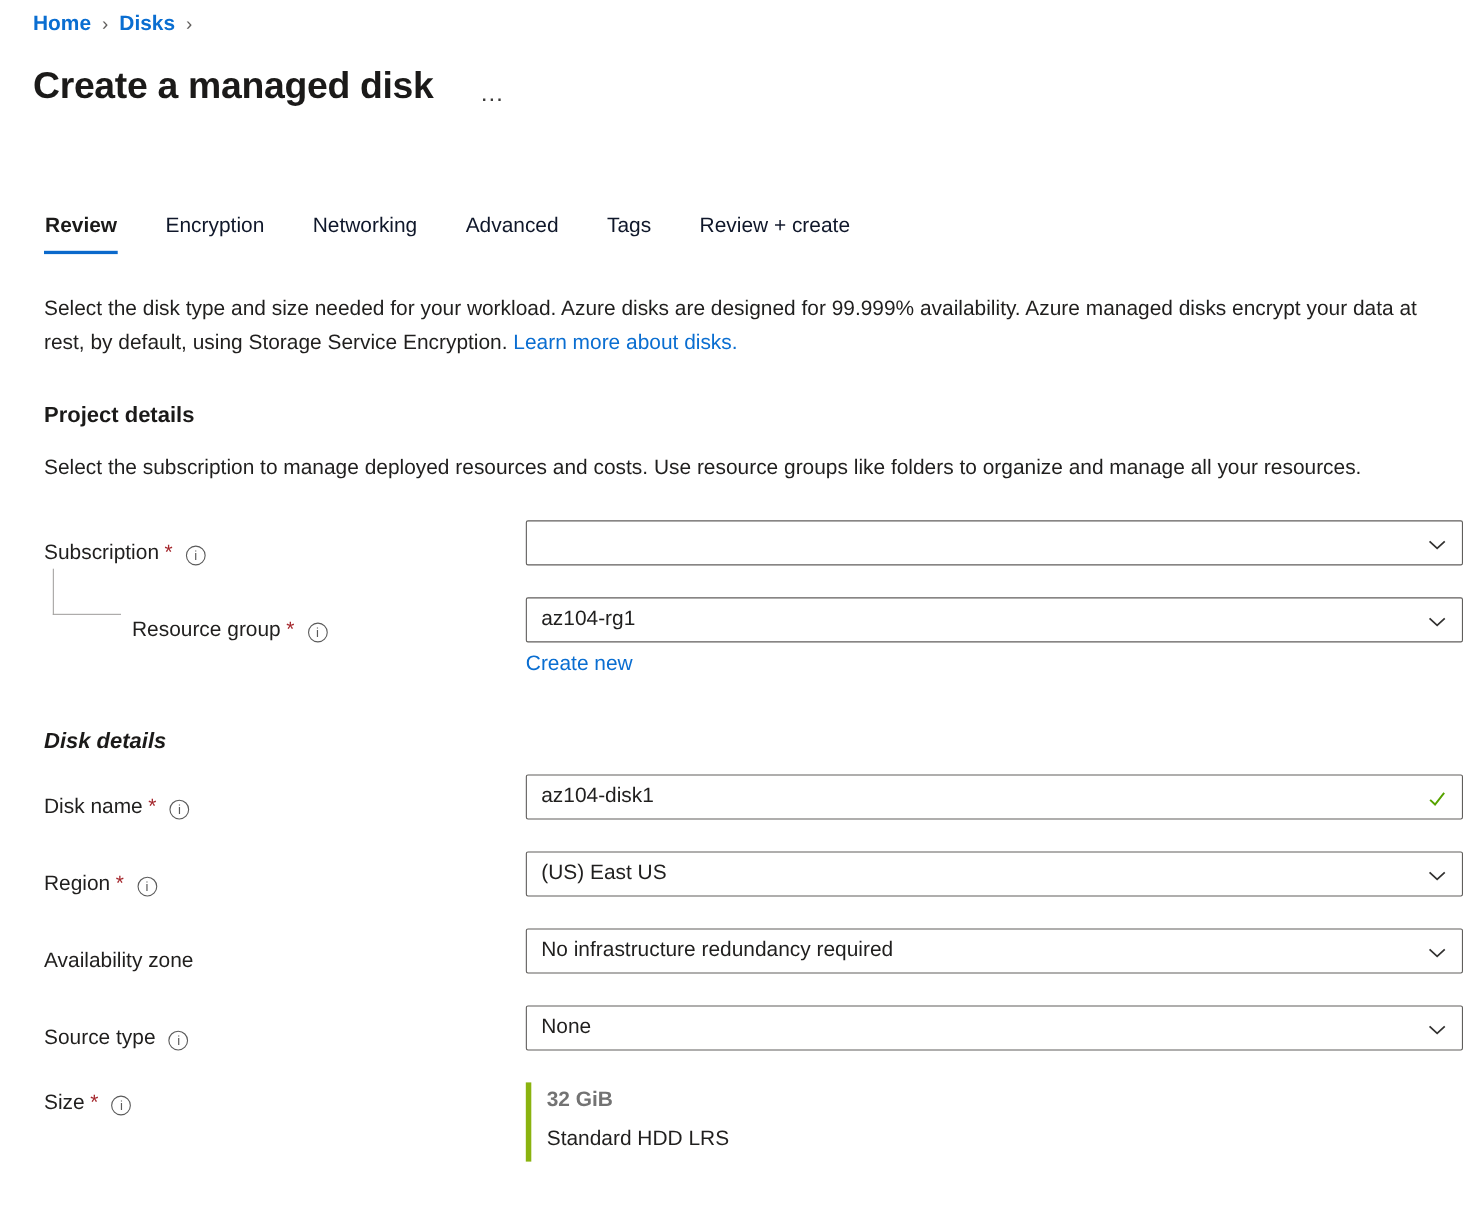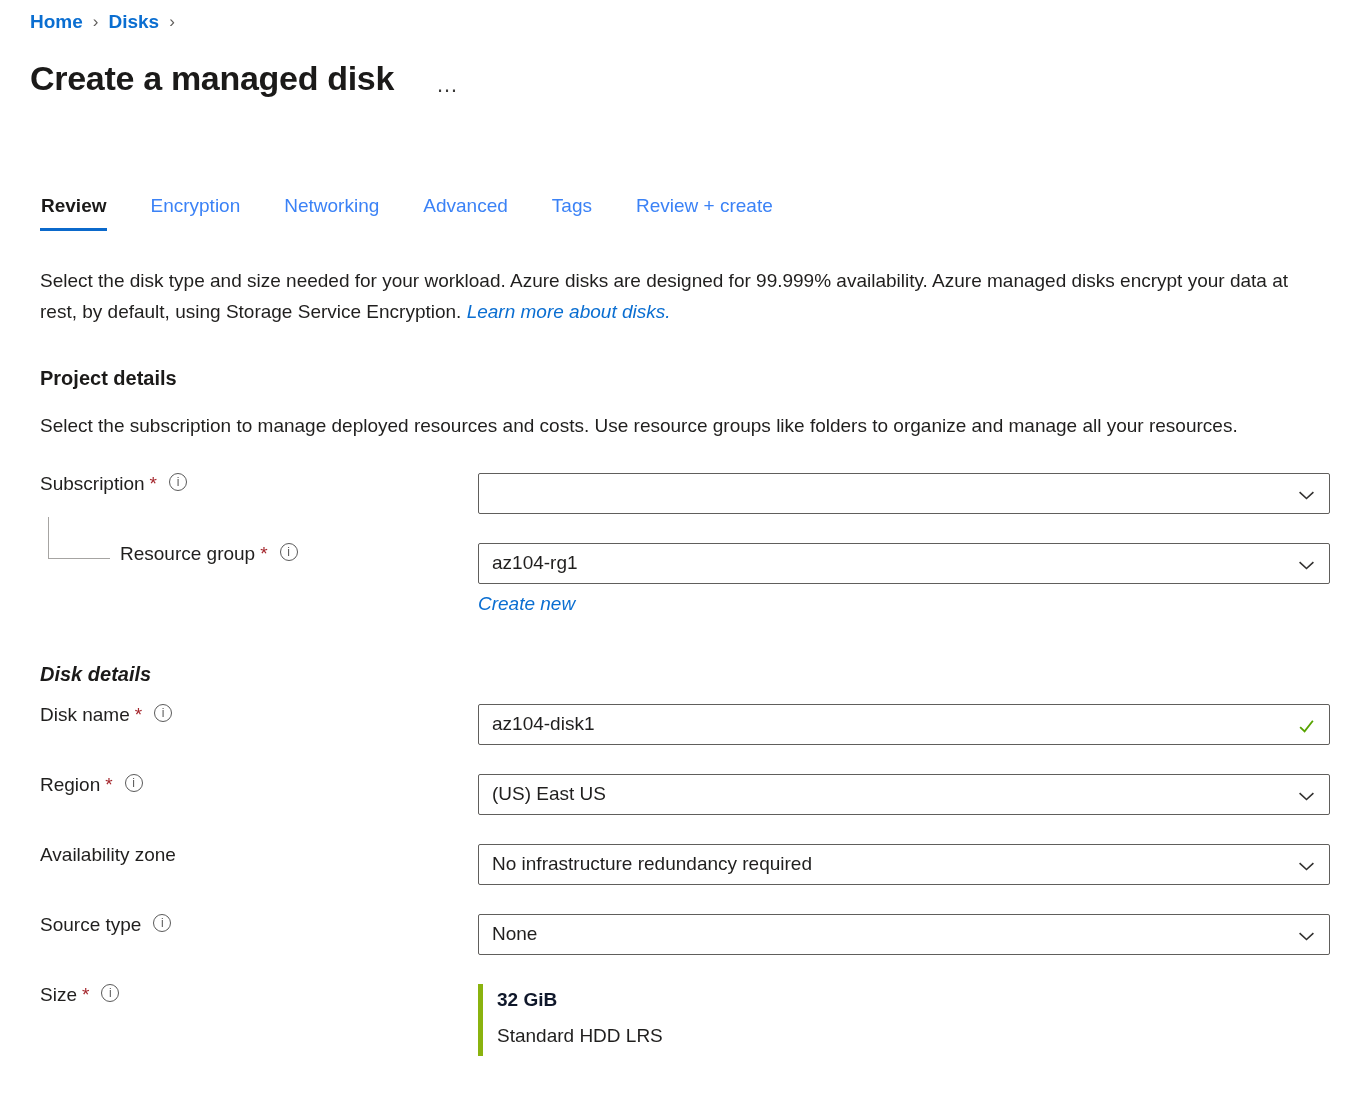--- a/index.html
+++ b/index.html
@@ -23,37 +23,37 @@
   .title-row { display: flex; align-items: center; margin-top: 24px; }
   h1 { font-size: 34px; font-weight: 700; color: #1b1a19; line-height: 1.2; letter-spacing: -0.3px; }
   .more-btn {
     background: none; border: none; color: #3b3a39; font-size: 22px; line-height: 10px;
     margin-left: 42px; margin-top: 14px; cursor: pointer; letter-spacing: 2px;
     font-family: inherit;
   }
 
   
   .tabs { display: flex; gap: 42px; margin-top: 96px; margin-left: 10px; }
-  .tab { font-size: 19px; color: #3b82f6; padding: 0 1px 11px 1px; cursor: pointer; border-bottom: 3px solid transparent; }
+  .tab { font-size: 19px; color: #0f172a; padding: 0 1px 11px 1px; cursor: pointer; border-bottom: 3px solid transparent; }
   .tab.active { font-weight: 700; border-bottom-color: #0b69cb; color: #1b1a19; }
 
   
   .content { padding-left: 10px; padding-right: 0; }
   .intro { margin-top: 34px; font-size: 19px; line-height: 31px; max-width: 1292px; color: #201f1e; }
-  .link { color: #0a6ed1; text-decoration: none; cursor: pointer; font-style: italic; }
+  .link { color: #0a6ed1; text-decoration: none; cursor: pointer; }
   h2.section { margin-top: 40px; font-size: 20px; font-weight: 700; color: #1b1a19; }
   h2.section.disk { margin-top: 48px; margin-bottom: 18px; font-style: italic; }
   .section-desc { margin-top: 20px; font-size: 19px; line-height: 31px; max-width: 1280px; }
 
   
   .form { margin-top: 32px; }
   .row { display: flex; align-items: flex-start; margin-bottom: 29px; }
   .label-cell {
     width: 438px; flex: 0 0 438px; min-height: 41px;
-    display: flex; align-items: flex-start; gap: 7px; position: relative;
+    display: flex; align-items: flex-end; gap: 7px; position: relative;
     font-size: 19px; color: #201f1e;
   }
   .label-cell.indent .field-label { margin-left: 80px; }
   .req { color: #a4262c; font-size: 19px; margin-left: -2px; }
   .info {
     width: 18px; height: 18px; border: 1px solid #5a5a5a; border-radius: 50%;
     display: inline-flex; align-items: center; justify-content: center;
     font-size: 12px; color: #5a5a5a; cursor: default; margin-left: 5px; flex: 0 0 18px;
     font-style: normal; line-height: 1;
   }
@@ -71,21 +71,21 @@
 
   .connector {
     position: absolute; left: 8px; top: -26px; width: 62px; height: 42px;
     border-left: 1px solid #a6a4a2; border-bottom: 1px solid #a6a4a2;
     pointer-events: none;
   }
 
   
   .row-size .label-cell { min-height: 30px; }
   .size-box { border-left: 5px solid #8ab30f; padding: 1px 0 6px 14px; }
-  .size-value { font-size: 19px; font-weight: 700; color: #0f172a; line-height: 29px; }
+  .size-value { font-size: 19px; font-weight: 700; color: #737373; line-height: 29px; }
   .size-sku { font-size: 19px; color: #201f1e; line-height: 29px; margin-top: 7px; }
 </style>
 </head>
 <body>
 
 <div class="page">
 
   <nav class="breadcrumb">
     <a>Home</a>
     <span class="sep">›</span>

